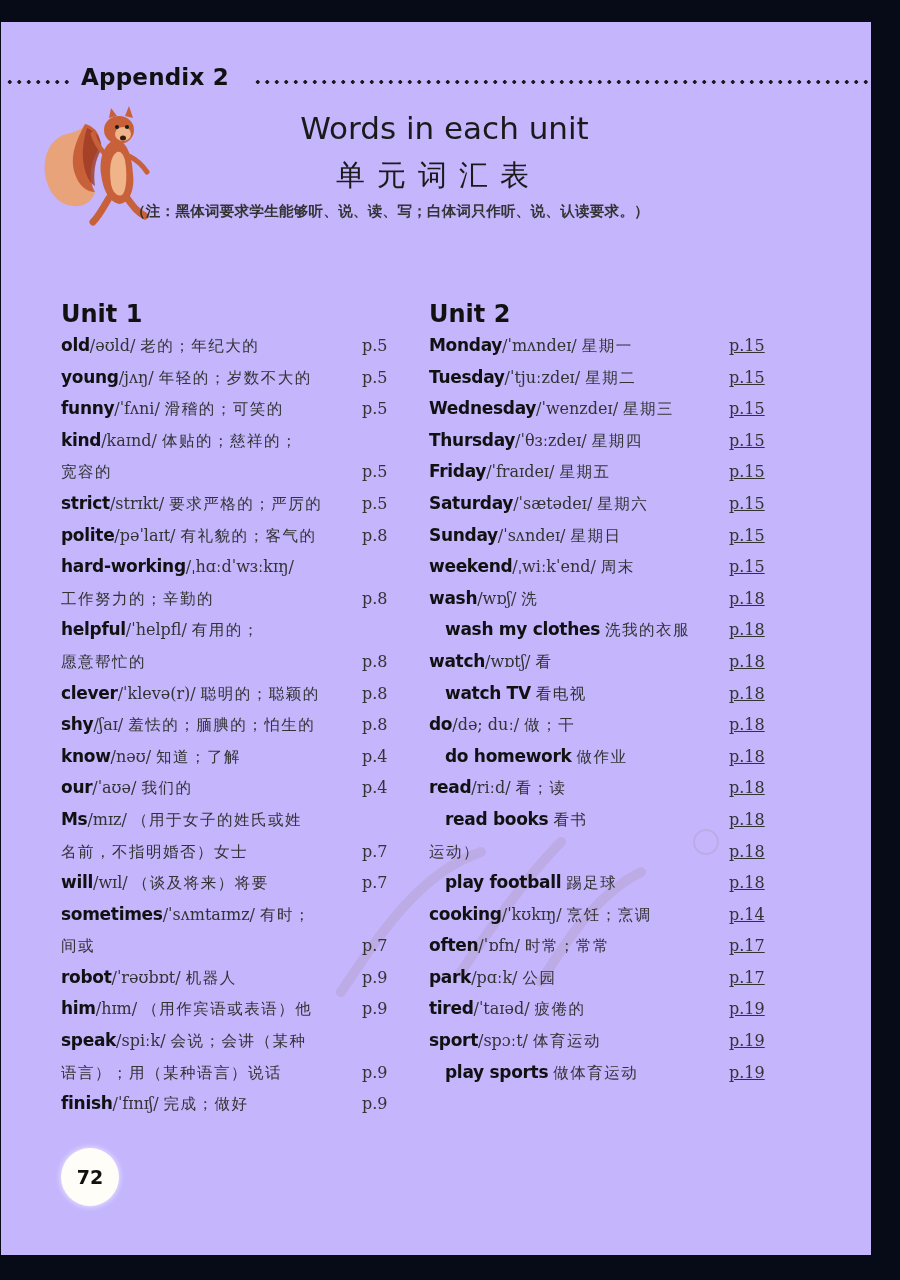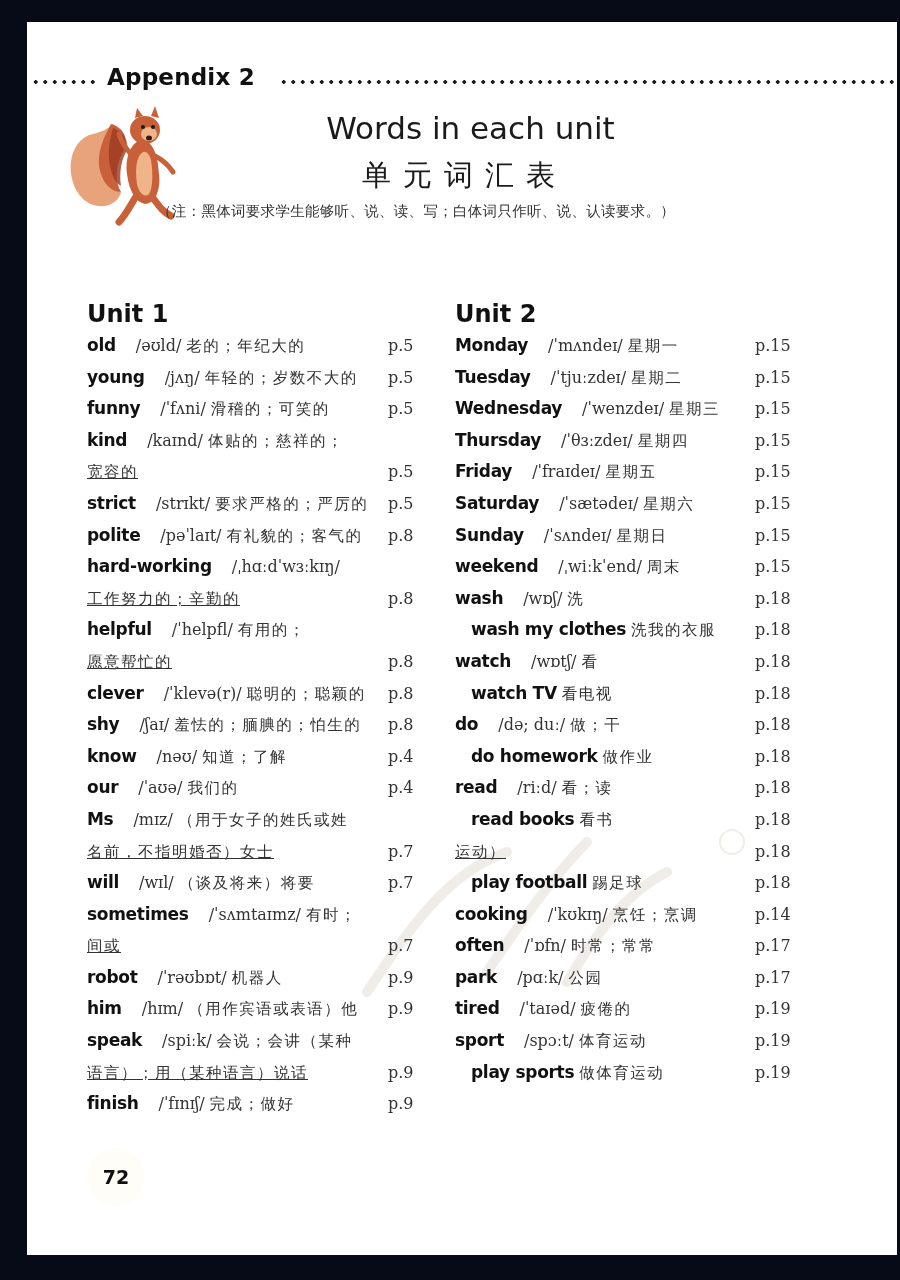--- a/index.html
+++ b/index.html
@@ -3,23 +3,23 @@
   <meta charset="utf-8">
   <style>
     html, body { margin: 0; padding: 0; }
     body {
       width: 900px; height: 1280px; overflow: hidden;
       background: #070b18;
       position: relative;
       font-family: "DejaVu Sans", sans-serif;
     }
     .page {
-      position: absolute; left: 27px; top: 22px;
+      position: absolute; left: 1px; top: 22px;
       width: 870px; height: 1233px;
-      background: #ffffff;
+      background: #c4b5fd;
       overflow: hidden;
     }
     .header-rule {
       position: absolute; top: 57px; left: 0; right: 0; height: 6px;
       display: flex; align-items: center;
     }
     .dots {
       height: 4px;
       background-image: radial-gradient(circle, #1a1a1a 1.6px, transparent 1.9px);
       background-size: 9.5px 4px;
@@ -41,21 +41,21 @@
     }
     .title-zh {
       position: absolute; left: 0; right: 0; top: 134px; text-align: center;
       padding-left: 5px;
       font-family: "DejaVu Serif", serif; font-size: 29px; color: #1a1a1a;
       letter-spacing: 12px;
     }
     .note {
       position: absolute; left: 130px; top: 180px;
       font-family: "DejaVu Serif", serif; font-size: 14.5px; color: #333;
-      letter-spacing: 0.3px; white-space: nowrap;
+      letter-spacing: 0.3px; white-space: nowrap; font-weight: bold;
     }
     .col { position: absolute; top: 276px; }
     .col.left { left: 60px; width: 330px; }
     .col.right { left: 428px; width: 340px; }
     .unit-title {
       font-family: "DejaVu Sans", sans-serif; font-weight: bold;
       font-size: 24px; color: #111; height: 32px; line-height: 32px;
       margin-bottom: 0px;
     }
     .row {
@@ -63,33 +63,33 @@
       white-space: nowrap; font-size: 16.5px; color: #222;
     }
     .row.indent .word { margin-left: 16px; }
     .word {
       font-family: "DejaVu Sans", sans-serif; font-weight: bold; color: #111;
       font-size: 17px; letter-spacing: -0.3px;
     }
     .word.light { font-weight: bold; }
     .ipa {
       font-family: "DejaVu Serif", serif; color: #333; font-size: 16px;
-      margin-left: 20px;
+      margin-left: 0;
     }
     .zh {
       font-family: "DejaVu Serif", serif; color: #333; font-size: 15.5px;
       margin-left: 5px; letter-spacing: 1.5px;
     }
-    .cont .zh { margin-left: 0; text-decoration: underline; }
+    .cont .zh { margin-left: 0; }
     .pg {
       position: absolute; top: 0;
       font-family: "DejaVu Serif", serif; color: #333; font-size: 16px;
     }
     .col.left .pg { left: 301px; }
-    .col.right .pg { left: 300px; }
+    .col.right .pg { left: 300px; text-decoration: underline; }
     .page-num {
       position: absolute; left: 60px; top: 1126px;
       width: 58px; height: 58px; border-radius: 50%;
       background: #fffdf8;
       box-shadow: 0 0 6px rgba(255,255,255,0.8);
       display: flex; align-items: center; justify-content: center;
       font-family: "DejaVu Sans", sans-serif; font-weight: bold; font-size: 19px; color: #111;
     }
     .watermark {
       position: absolute; left: 300px; top: 790px; width: 420px; height: 200px;

